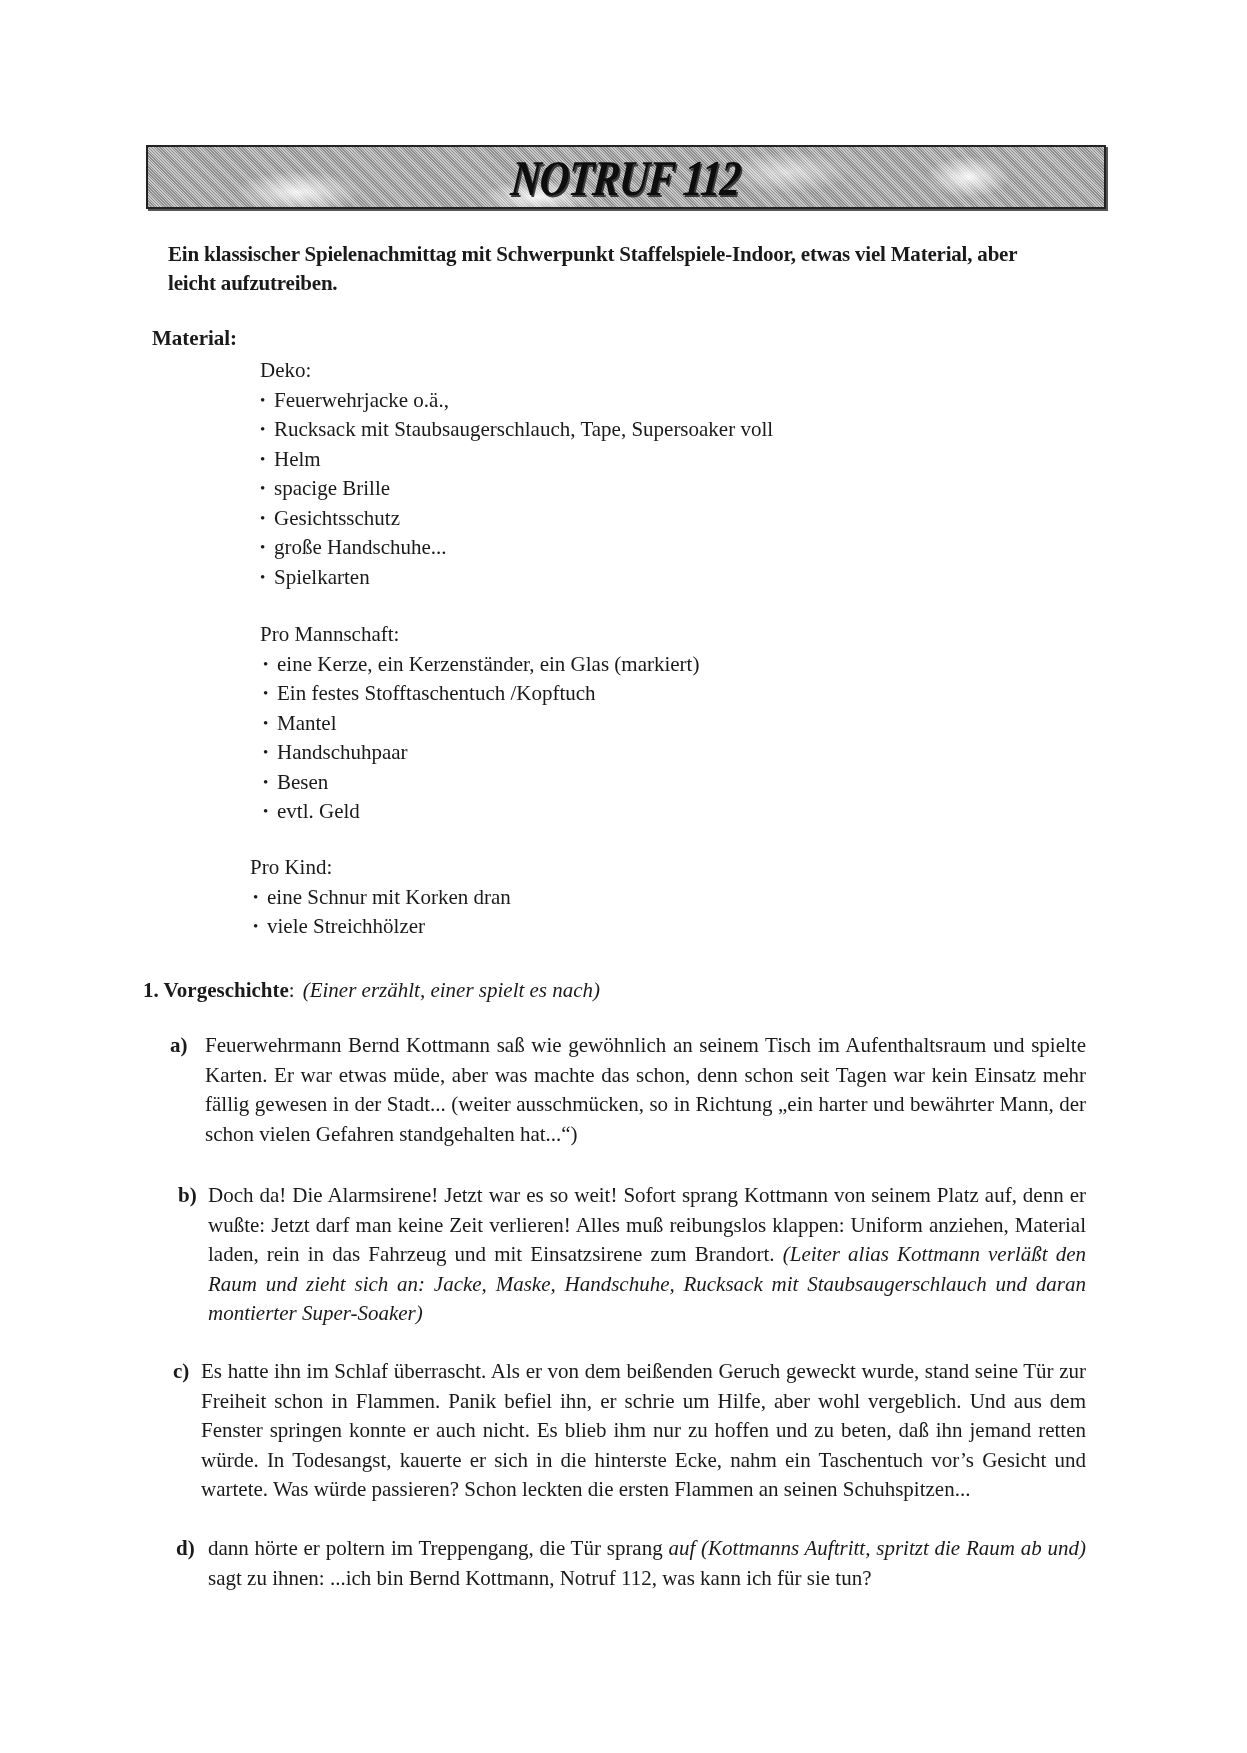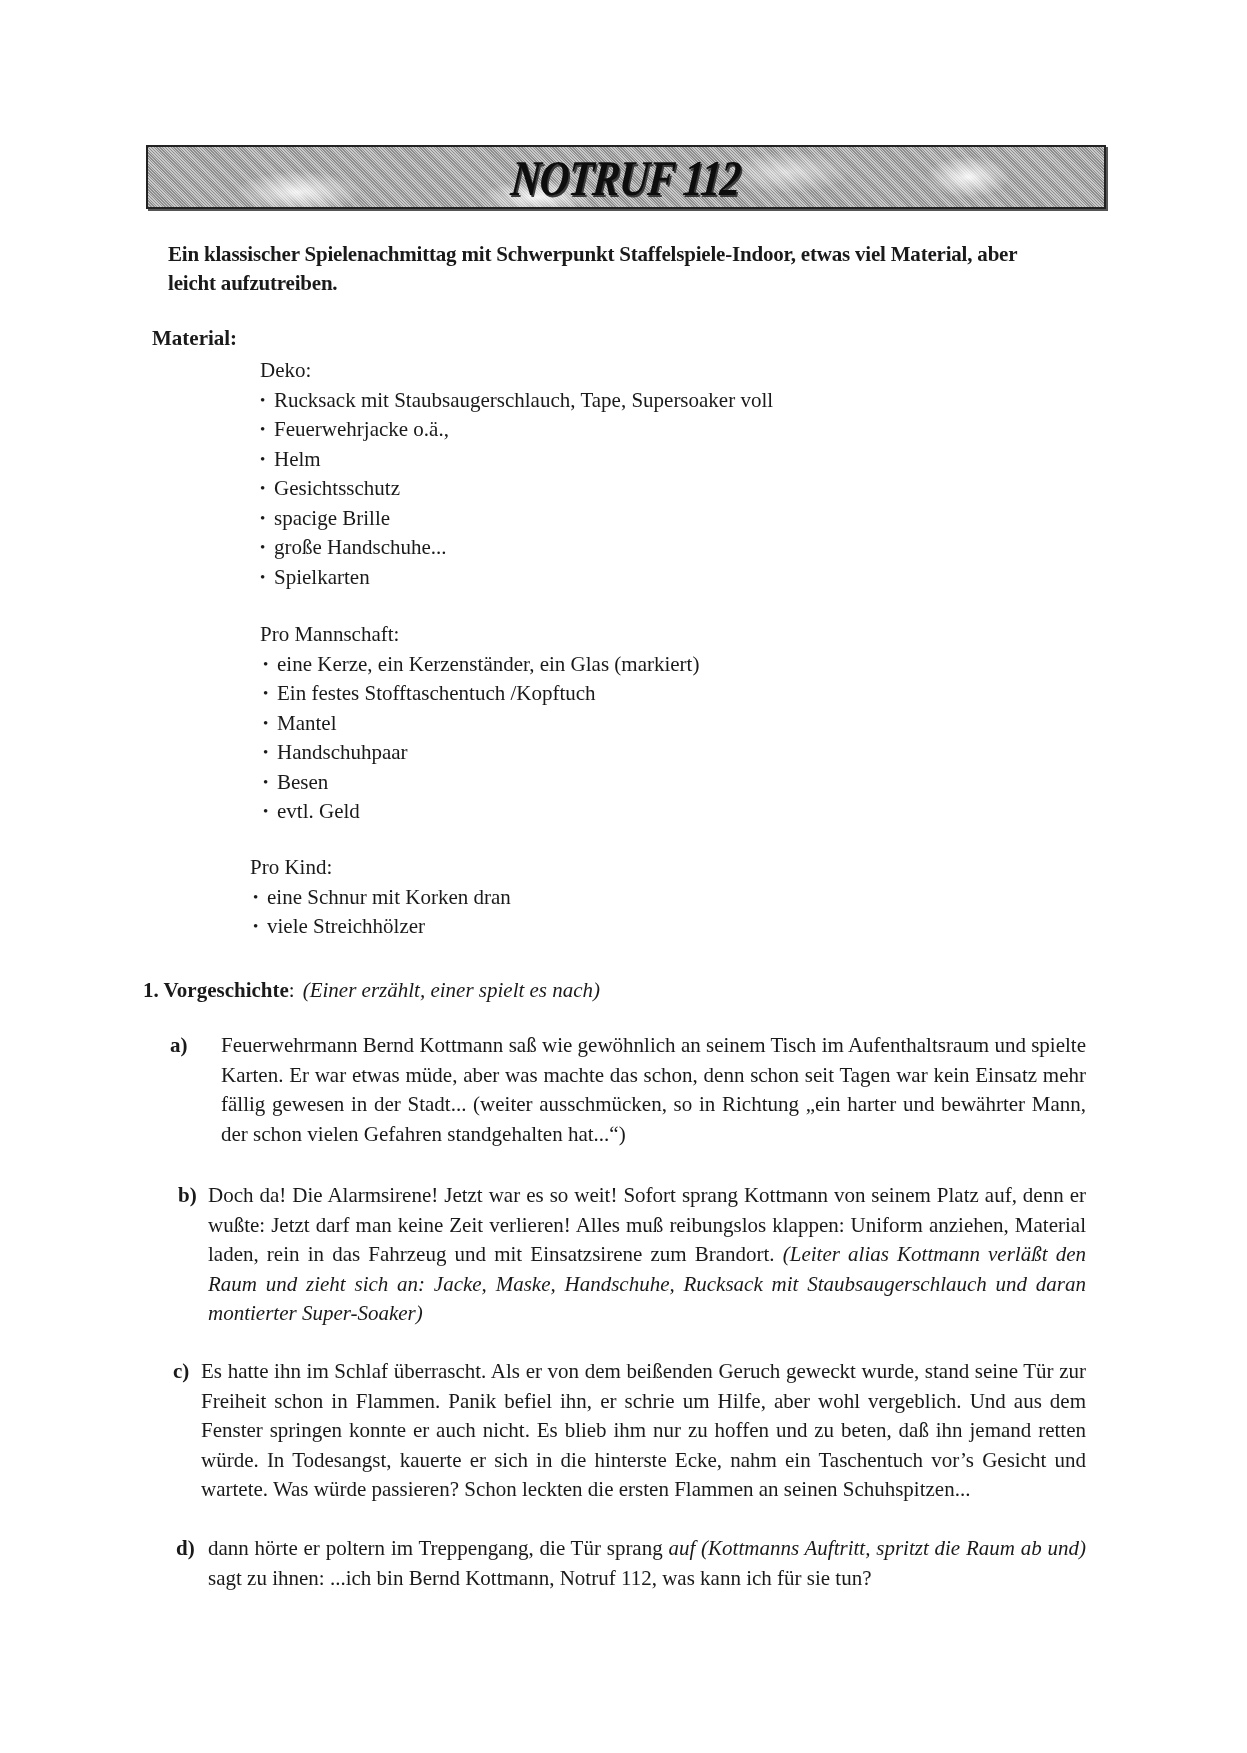--- a/index.html
+++ b/index.html
@@ -60,21 +60,21 @@
 
     
     .section-heading {
       position: absolute; left: 143px; top: 978px; font-size: 21px;
     }
     .section-heading .num { font-weight: bold; }
     .section-heading .note { font-style: italic; margin-left: 8px; }
 
     .story { position: absolute; left: 170px; width: 916px; font-size: 21px; line-height: 29.5px; }
     .story .marker { position: absolute; left: 0; top: 0; font-weight: bold; }
-    .story .text { display: block; margin-left: 51px; text-align: justify; }
+    .story .text { display: block; margin-left: 35px; text-align: justify; }
     .story .text em { font-style: italic; }
 
     .story-a { top: 1031px; }
     .story-b { top: 1181px; left: 178px; width: 908px; }
     .story-b .text { margin-left: 30px; }
     .story-c { top: 1357px; left: 173px; width: 913px; }
     .story-c .text { margin-left: 28px; }
     .story-d { top: 1534px; left: 176px; width: 910px; }
     .story-d .text { margin-left: 32px; }
   </style>
@@ -87,25 +87,25 @@
     <span class="banner-title">NOTRUF 112</span>
   </div>
 
   <div class="intro">Ein klassischer Spielenachmittag mit Schwerpunkt Staffelspiele-Indoor, etwas viel Material, aber leicht aufzutreiben.</div>
 
   <div class="material-heading">Material:</div>
 
   <div class="list-block deko">
     <span class="label">Deko:</span>
     <ul>
+      <li><span class="bullet">•</span><span>Feuerwehrjacke o.ä.,</span></li>
       <li><span class="bullet">•</span><span>Rucksack mit Staubsaugerschlauch, Tape, Supersoaker voll</span></li>
-      <li><span class="bullet">•</span><span>Feuerwehrjacke o.ä.,</span></li>
       <li><span class="bullet">•</span><span>Helm</span></li>
+      <li><span class="bullet">•</span><span>spacige Brille</span></li>
       <li><span class="bullet">•</span><span>Gesichtsschutz</span></li>
-      <li><span class="bullet">•</span><span>spacige Brille</span></li>
       <li><span class="bullet">•</span><span>große Handschuhe...</span></li>
       <li><span class="bullet">•</span><span>Spielkarten</span></li>
     </ul>
   </div>
 
   <div class="list-block kind">
     <span class="label">Pro Kind:</span>
     <ul>
       <li><span class="bullet">•</span><span>eine Schnur mit Korken dran</span></li>
       <li><span class="bullet">•</span><span>viele Streichhölzer</span></li>

